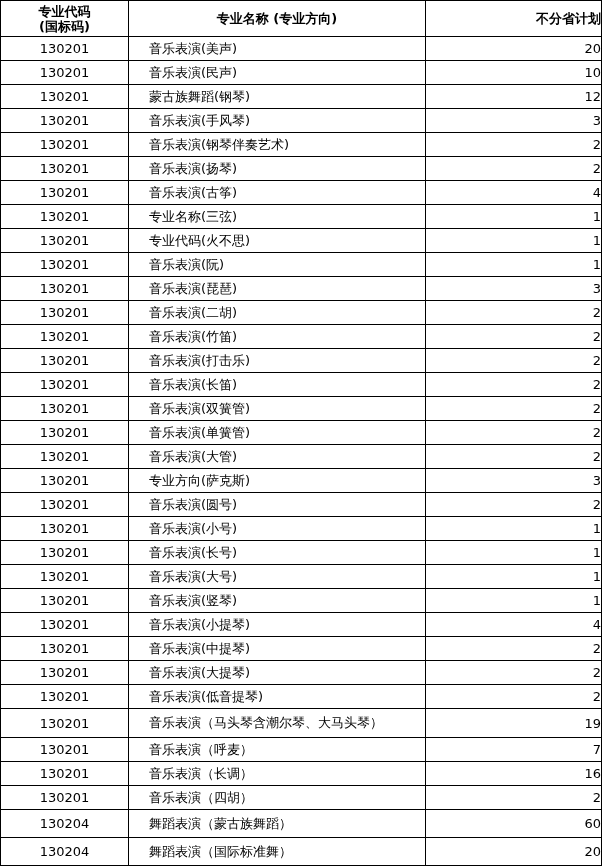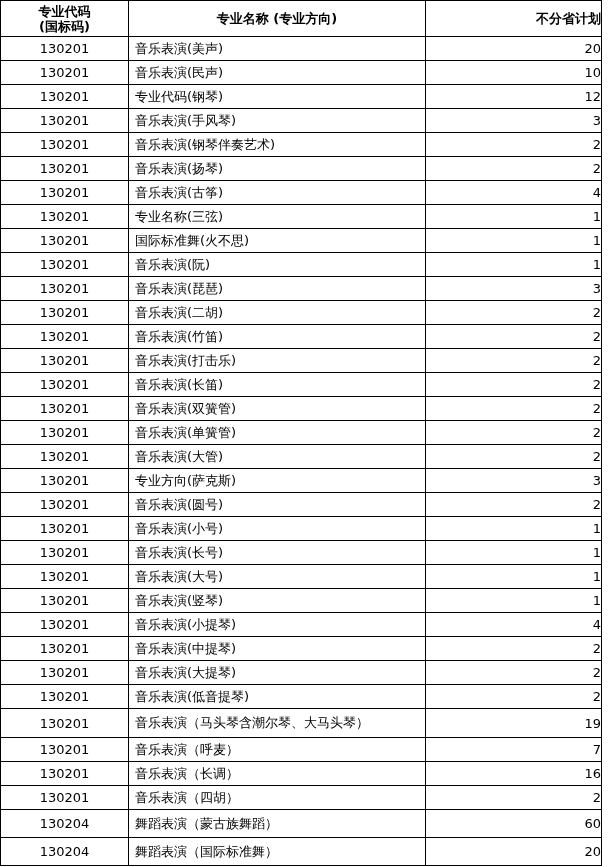--- a/index.html
+++ b/index.html
@@ -1,21 +1,21 @@
 <!DOCTYPE html>
 <html><head>
 <meta charset="utf-8">
 <style>
   html, body { margin:0; padding:0; background:#ffffff; }
   body { width:610px; height:867px; overflow:hidden; font-family:"DejaVu Sans", sans-serif; color:#000; }
   table { border-collapse:collapse; position:absolute; left:0; top:0; table-layout:fixed; width:491px; }
   td, th { border:1px solid #000; padding:0; font-size:13px; font-weight:normal; white-space:nowrap; overflow:hidden; }
   th { font-weight:bold; font-size:13px; text-align:center; line-height:15px; }
   .c-code { width:128px; text-align:center; }
-  .c-name { width:297px; text-align:left; padding-left:6px; }
+  .c-name { width:297px; text-align:left; padding-left:20px; }
   .c-plan { width:176px; text-align:right; }
   tr.hdr { height:36px; }
   tr.r { height:24px; }
   tr.tall { height:29px; }
   tr.t28 { height:28px; }
 </style>
 </head>
 <body>
 
 <table>
@@ -37,21 +37,21 @@
         <td class="c-name">音乐表演(美声)</td>
         <td class="c-plan">20</td>
       </tr>
       <tr class="r">
         <td class="c-code">130201</td>
         <td class="c-name">音乐表演(民声)</td>
         <td class="c-plan">10</td>
       </tr>
       <tr class="r">
         <td class="c-code">130201</td>
-        <td class="c-name">专业代码(钢琴)</td>
+        <td class="c-name">蒙古族舞蹈(钢琴)</td>
         <td class="c-plan">12</td>
       </tr>
       <tr class="r">
         <td class="c-code">130201</td>
         <td class="c-name">音乐表演(手风琴)</td>
         <td class="c-plan">3</td>
       </tr>
       <tr class="r">
         <td class="c-code">130201</td>
         <td class="c-name">音乐表演(钢琴伴奏艺术)</td>
@@ -67,21 +67,21 @@
         <td class="c-name">音乐表演(古筝)</td>
         <td class="c-plan">4</td>
       </tr>
       <tr class="r">
         <td class="c-code">130201</td>
         <td class="c-name">专业名称(三弦)</td>
         <td class="c-plan">1</td>
       </tr>
       <tr class="r">
         <td class="c-code">130201</td>
-        <td class="c-name">国际标准舞(火不思)</td>
+        <td class="c-name">专业代码(火不思)</td>
         <td class="c-plan">1</td>
       </tr>
       <tr class="r">
         <td class="c-code">130201</td>
         <td class="c-name">音乐表演(阮)</td>
         <td class="c-plan">1</td>
       </tr>
       <tr class="r">
         <td class="c-code">130201</td>
         <td class="c-name">音乐表演(琵琶)</td>

